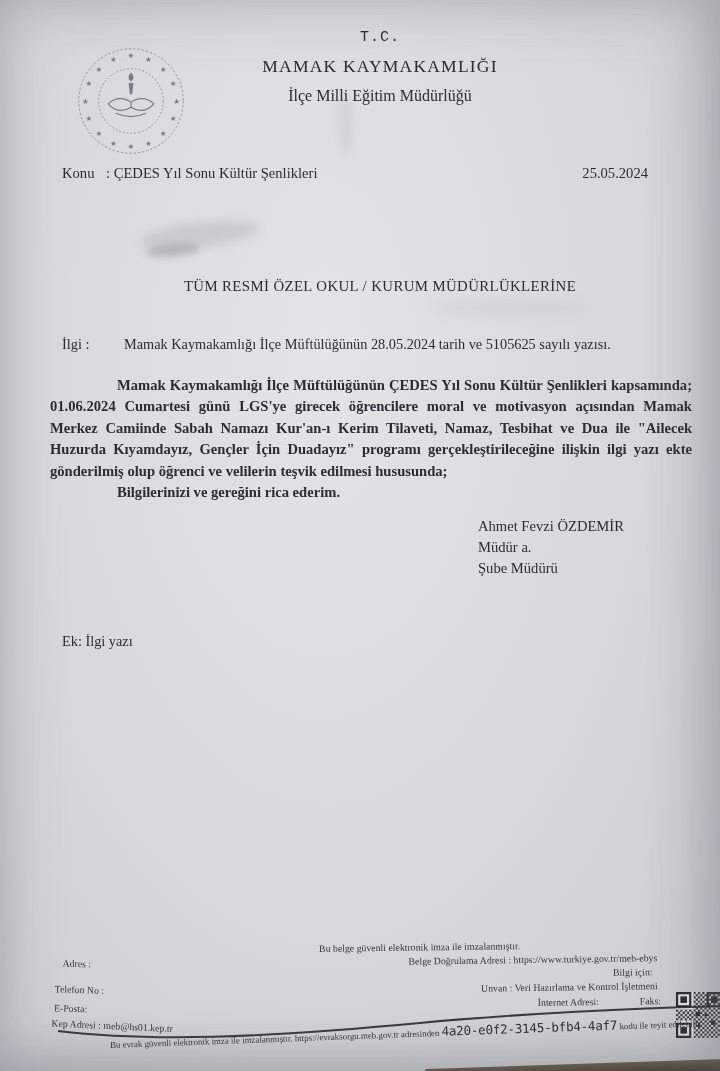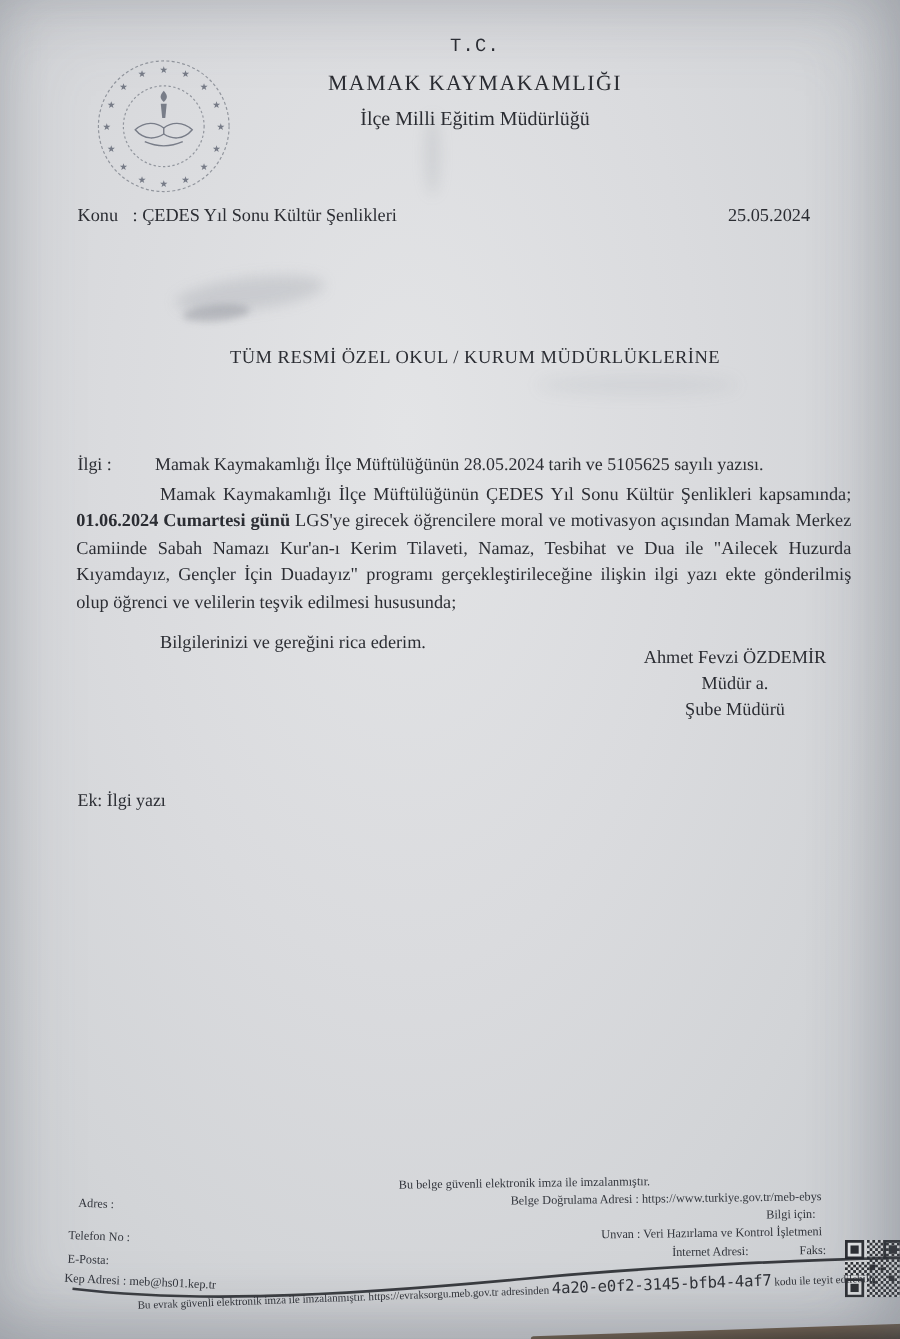--- a/index.html
+++ b/index.html
@@ -31,28 +31,28 @@
   .hdr .dept{font-size:16px;margin-top:12px;}
 
   .meta{position:absolute;left:62px;top:165px;font-size:14.6px;}
   .meta .row{height:24px;white-space:nowrap;}
   .meta .lbl{display:inline-block;width:44px;}
   .date{position:absolute;top:165px;right:72px;font-size:14.6px;}
 
   .recipient{position:absolute;left:20px;top:278px;width:720px;text-align:center;font-size:14.8px;letter-spacing:.4px;}
 
   .ref{position:absolute;left:62px;top:336px;font-size:14.3px;white-space:nowrap;}
-  .ref .rlbl{display:inline-block;width:44px;margin-top:28px;}
+  .ref .rlbl{display:inline-block;width:44px;}
   .ref .rtxt{margin-left:18px;}
 
   .bodytext{position:absolute;left:50px;top:375px;width:642px;font-size:14.6px;line-height:21.4px;text-align:justify;}
-  .bodytext p{margin:11px;text-indent:67px;}
+  .bodytext p{margin:0;text-indent:67px;font-weight:bold;}
   .bodytext .closing{text-align:left;}
 
-  .sig{position:absolute;left:478px;top:516px;width:220px;text-align:center;font-size:14.6px;line-height:21px;}
+  .sig{position:absolute;left:478px;top:516px;width:220px;text-align:left;font-size:14.6px;line-height:21px;}
 
   .ek{position:absolute;left:62px;top:633px;font-size:14.3px;}
 
   .foot-left{position:absolute;left:50px;top:952px;width:270px;height:92px;font-size:9.8px;color:#33363d;transform:rotate(2deg);transform-origin:left top;}
   .foot-left .fl{position:absolute;white-space:nowrap;}
   .fl.adres{left:13px;top:5px;}
   .fl.tel{left:6px;top:31px;}
   .fl.ep{left:6px;top:50px;}
   .fl.kep{left:4px;top:66px;transform:rotate(.6deg);}
 

